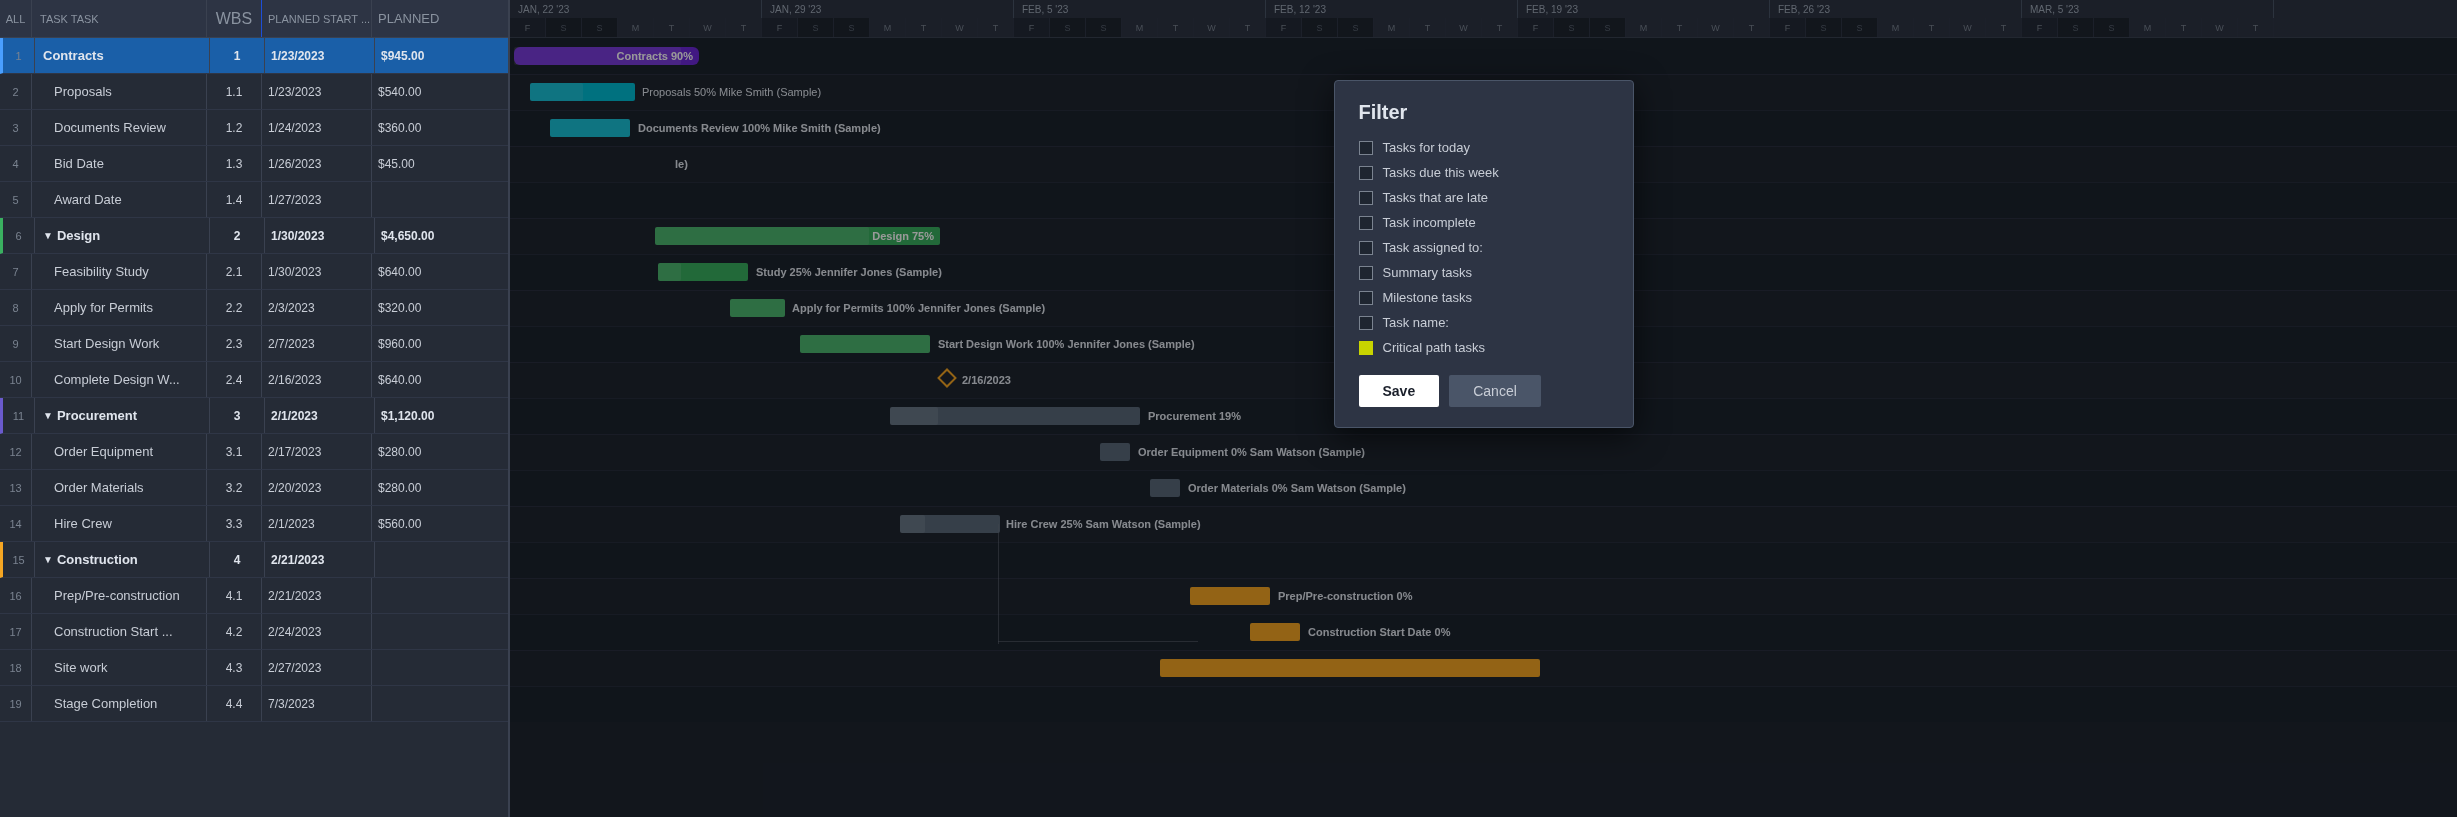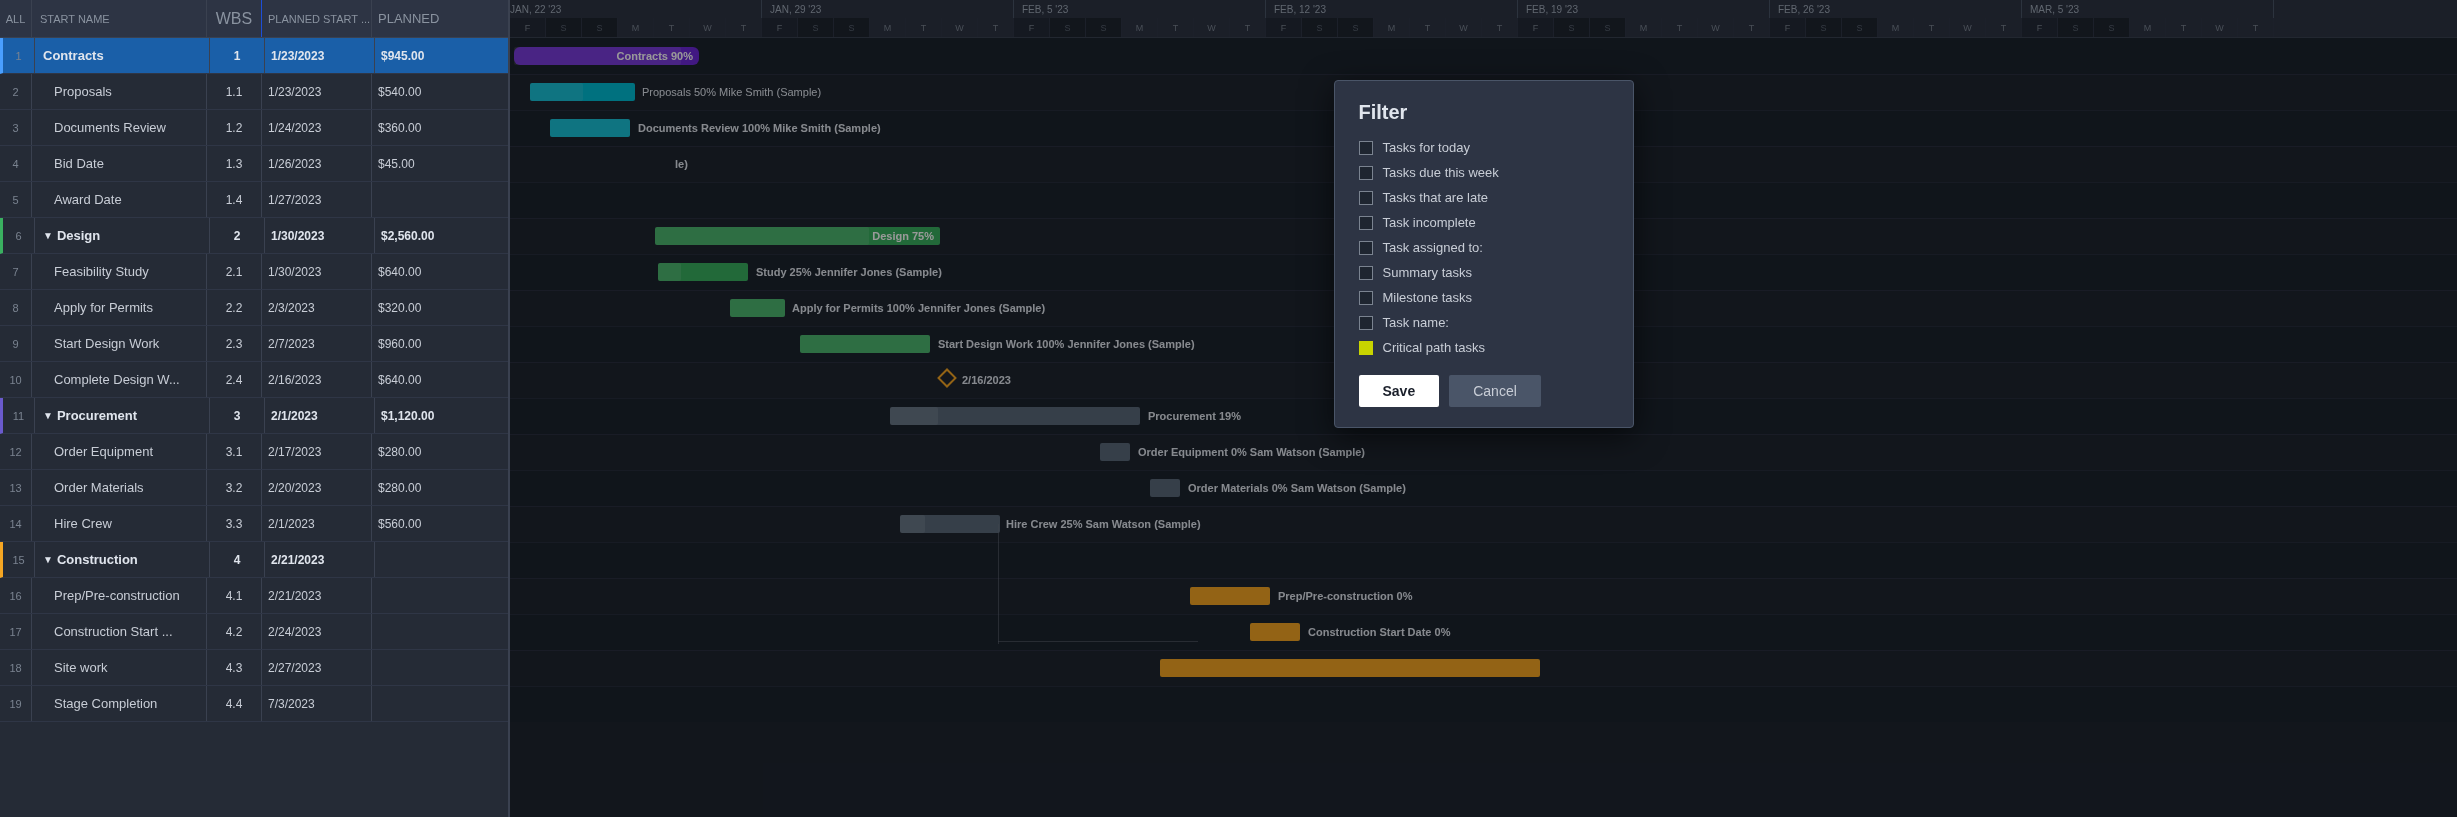--- a/index.html
+++ b/index.html
@@ -294,21 +294,21 @@
   </style>
 </head>
 <body>
 
 <div class="main-container">
 
   <div class="task-table">
 
     <div class="table-header">
       <div class="col-all">ALL</div>
-      <div class="col-taskname">START NAME</div>
+      <div class="col-taskname">TASK TASK</div>
       <div class="col-wbs">WBS</div>
       <div class="col-start">PLANNED START ...</div>
       <div class="col-planned">PLANNED</div>
     </div>
 
     <div>
 
       <div class="table-row selected accent-contracts" style="position:relative;">
         <div class="row-num">1</div>
         <div class="row-taskname task-bold" style="width:175px;min-width:175px;padding-left:8px;border-right:1px solid #3a4150;height:100%;display:flex;align-items:center;">Contracts</div>
@@ -347,21 +347,21 @@
         <div class="row-wbs">1.4</div>
         <div class="row-start">1/27/2023</div>
         <div class="row-planned"></div>
       </div>
 
       <div class="table-row accent-design" style="border-left:3px solid #3ab060;">
         <div class="row-num">6</div>
         <div class="row-taskname task-bold" style="width:175px;min-width:175px;padding-left:8px;border-right:1px solid #3a4150;height:100%;display:flex;align-items:center;"><span style="margin-right:4px;font-size:10px;">▼</span>Design</div>
         <div class="row-wbs bold">2</div>
         <div class="row-start bold">1/30/2023</div>
-        <div class="row-planned bold">$2,560.00</div>
+        <div class="row-planned bold">$4,650.00</div>
       </div>
 
       <div class="table-row">
         <div class="row-num">7</div>
         <div class="row-taskname task-leaf" style="width:175px;min-width:175px;padding-left:22px;border-right:1px solid #3a4150;height:100%;display:flex;align-items:center;">Feasibility Study</div>
         <div class="row-wbs">2.1</div>
         <div class="row-start">1/30/2023</div>
         <div class="row-planned">$640.00</div>
       </div>
 
@@ -461,21 +461,21 @@
         <div class="row-planned"></div>
       </div>
     </div>
   </div>
 
   <div class="gantt-panel">
 
     <div style="height:38px;background:#2d3444;border-bottom:1px solid #3a4150;position:relative;overflow:hidden;">
 
       <div style="position:absolute;top:0;left:0;right:0;height:18px;display:flex;">
-        <div style="width:252px;min-width:252px;border-right:1px solid #4a5568;font-size:10px;color:#a0aab8;display:flex;align-items:center;">JAN, 22 '23</div>
+        <div style="width:252px;min-width:252px;border-right:1px solid #4a5568;font-size:10px;color:#a0aab8;padding-left:8px;display:flex;align-items:center;">JAN, 22 '23</div>
         <div style="width:252px;min-width:252px;border-right:1px solid #4a5568;font-size:10px;color:#a0aab8;padding-left:8px;display:flex;align-items:center;">JAN, 29 '23</div>
         <div style="width:252px;min-width:252px;border-right:1px solid #4a5568;font-size:10px;color:#a0aab8;padding-left:8px;display:flex;align-items:center;">FEB, 5 '23</div>
         <div style="width:252px;min-width:252px;border-right:1px solid #4a5568;font-size:10px;color:#a0aab8;padding-left:8px;display:flex;align-items:center;">FEB, 12 '23</div>
         <div style="width:252px;min-width:252px;border-right:1px solid #4a5568;font-size:10px;color:#a0aab8;padding-left:8px;display:flex;align-items:center;">FEB, 19 '23</div>
         <div style="width:252px;min-width:252px;border-right:1px solid #4a5568;font-size:10px;color:#a0aab8;padding-left:8px;display:flex;align-items:center;">FEB, 26 '23</div>
         <div style="width:252px;min-width:252px;border-right:1px solid #4a5568;font-size:10px;color:#a0aab8;padding-left:8px;display:flex;align-items:center;">MAR, 5 '23</div>
       </div>
 
       <div style="position:absolute;top:18px;left:0;right:0;height:20px;display:flex;">
 

